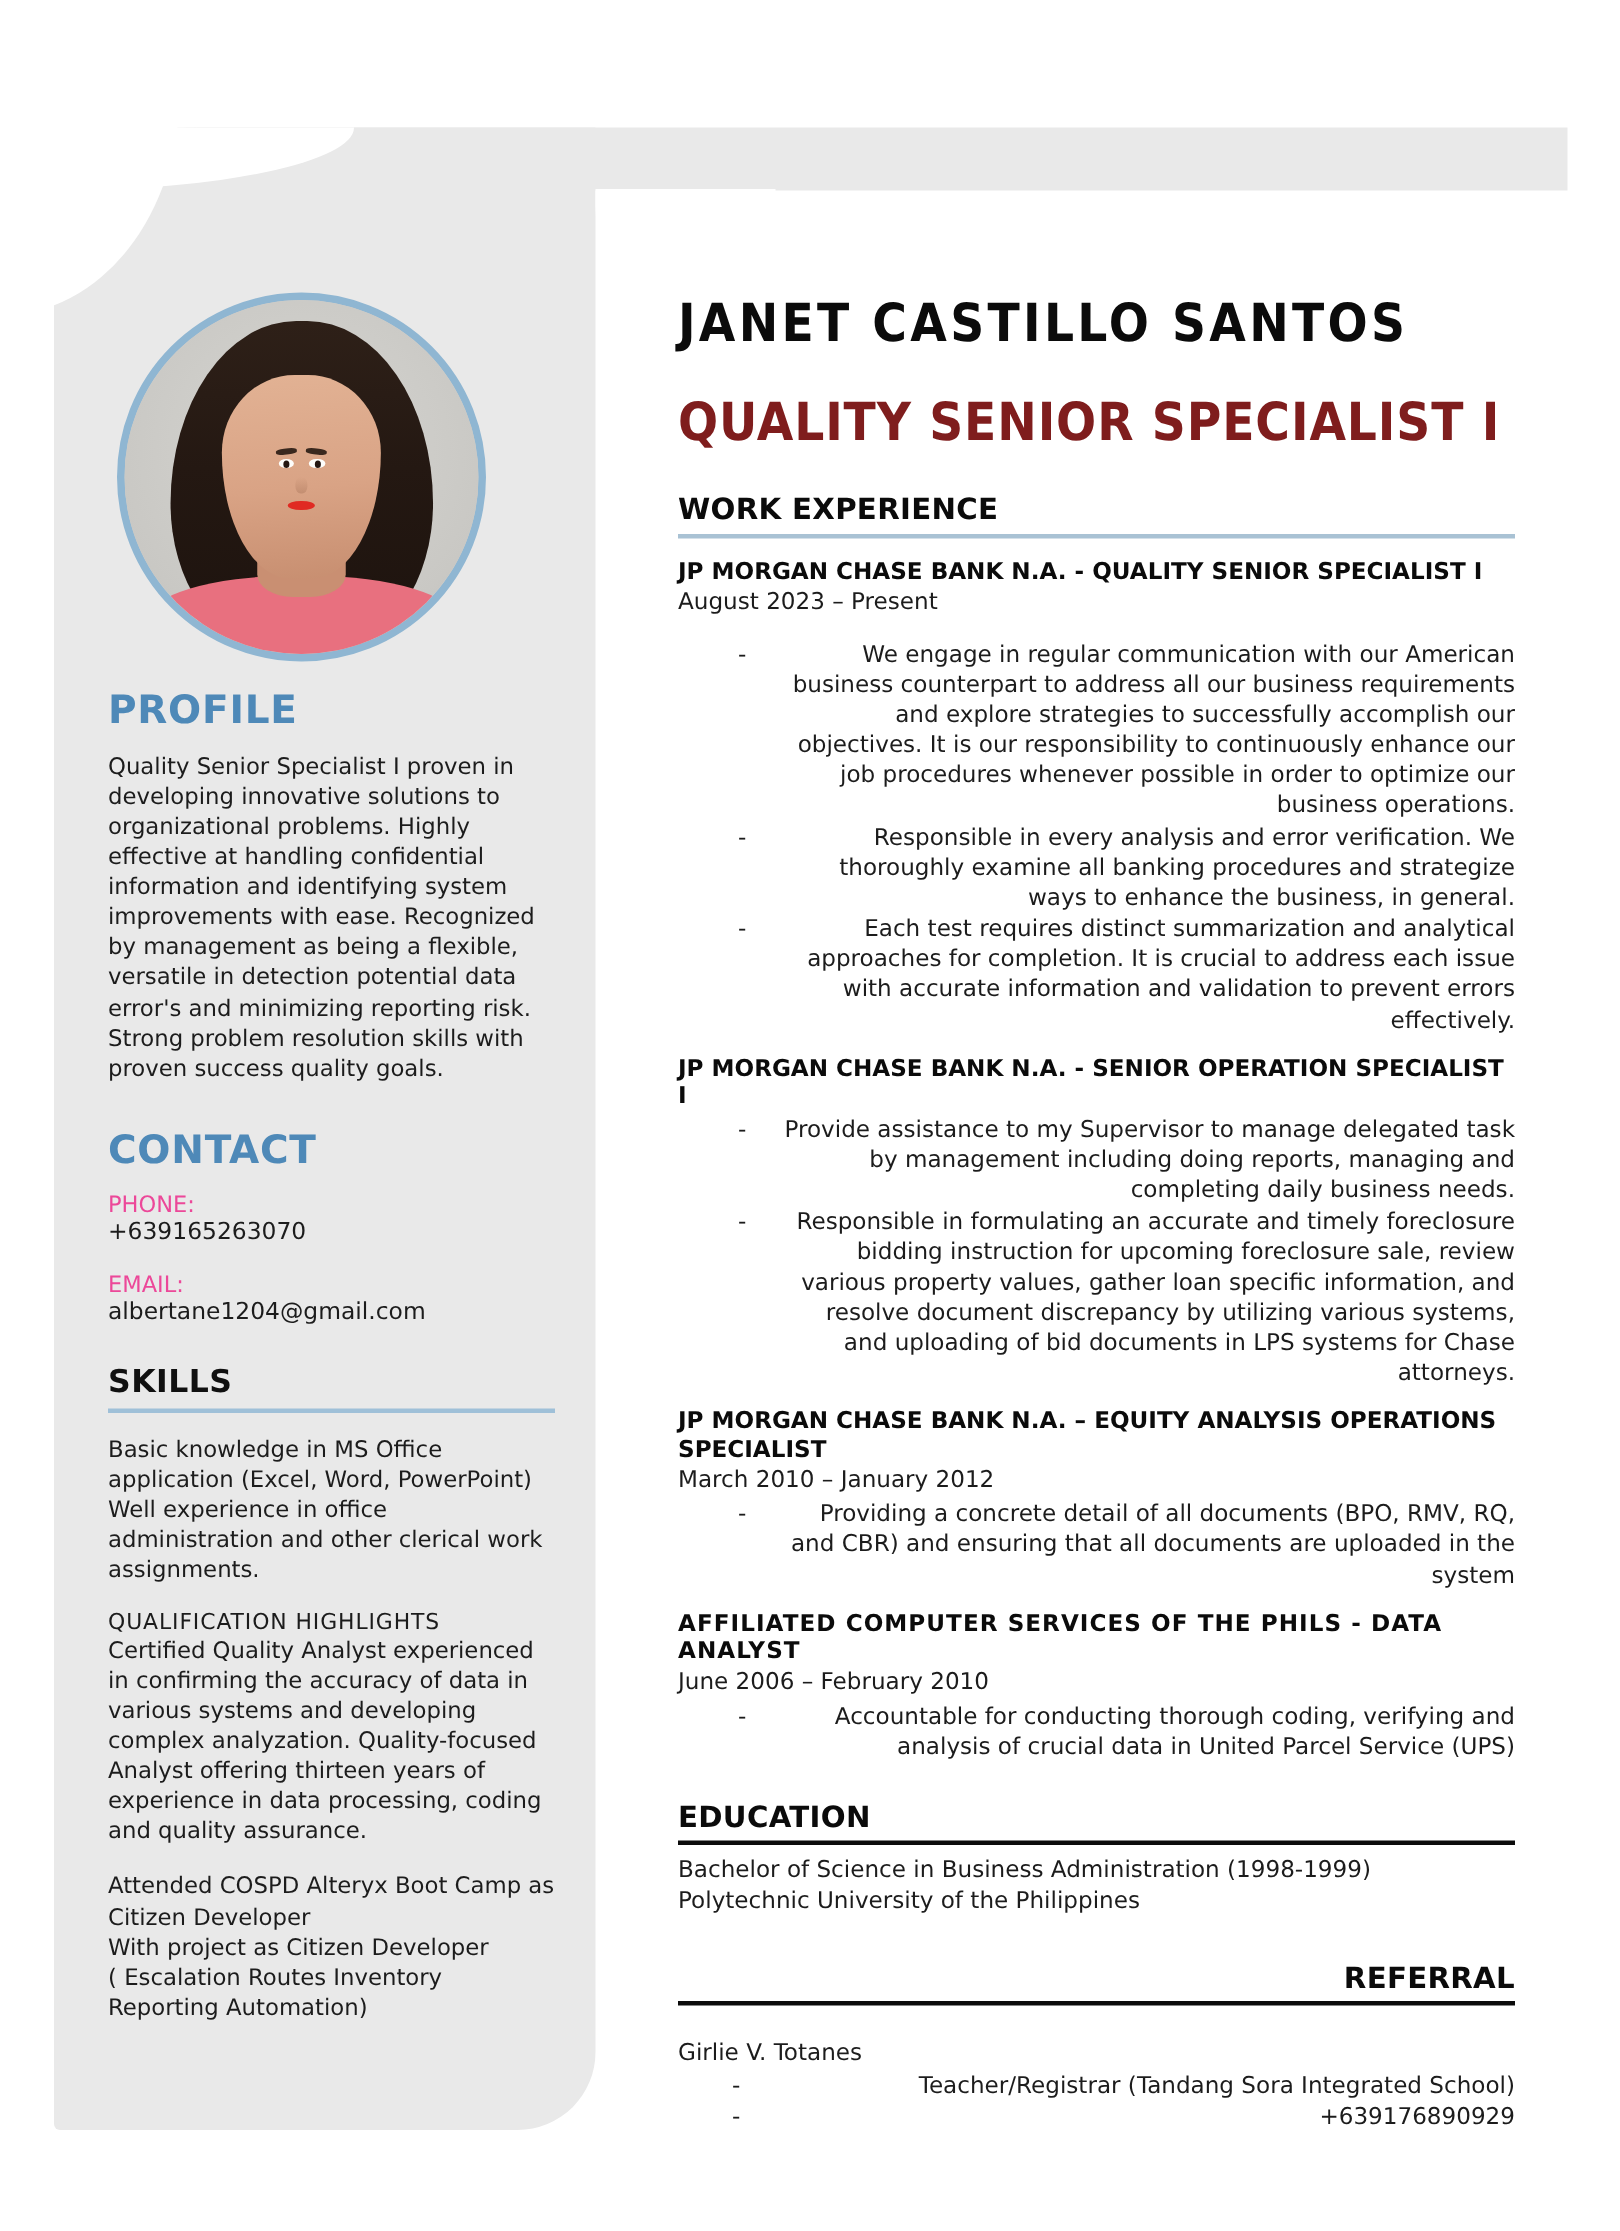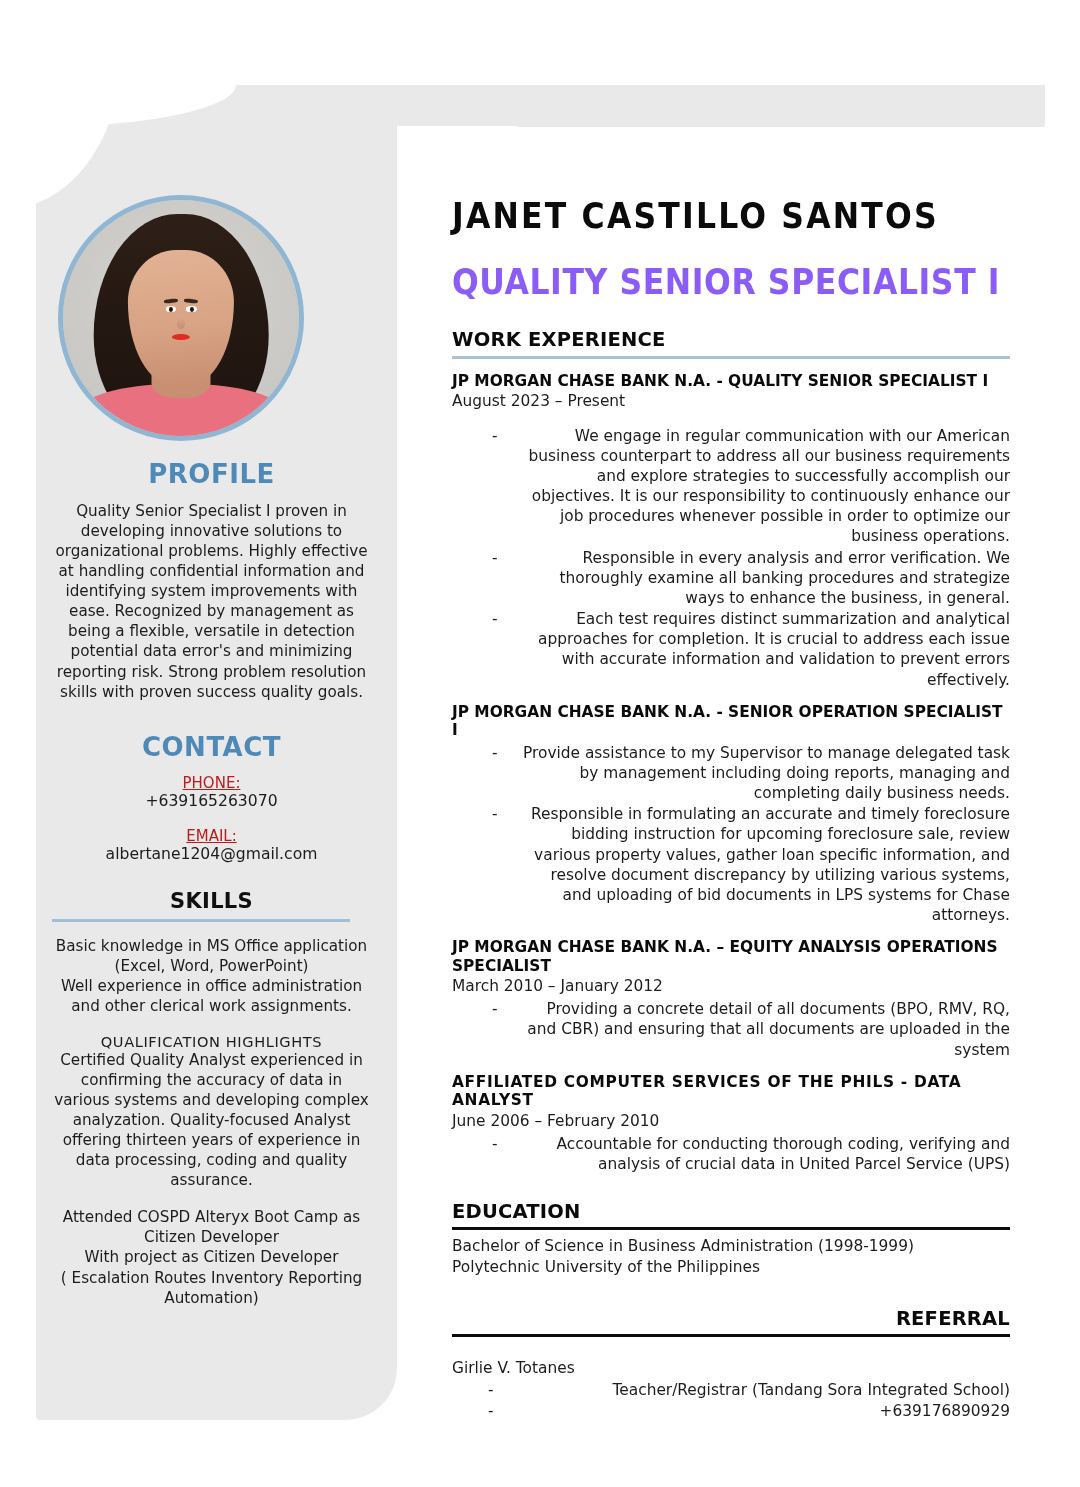--- a/index.html
+++ b/index.html
@@ -67,22 +67,21 @@
     border-bottom-right-radius: 118px 150px;
   }
 
   
   .sidebar {
     position: absolute;
     left: 36px;
     top: 85px;
     width: 361px;
     height: 1335px;
-    padding: 110px 26px 0 16px;
-    text-align: center;
+    padding: 110px 26px 0 36px;
   }
 
   .photo-wrap {
     width: 246px;
     height: 246px;
     margin: 0 auto 0 6px;
     border-radius: 50%;
     border: 5px solid #8fb6d2;
     overflow: hidden;
     position: relative;
@@ -145,21 +144,21 @@
     width: 298px;
     margin: 6px 0 14px 0;
   }
   .sb-body {
     font-size: 15.2px;
     line-height: 1.32;
     color: #1c1c1c;
     white-space: pre-line;
   }
   .sb-gap { height: 17px; }
-  .sb-label { font-size: 15px; color: #b91c1c; text-decoration: underline; }
+  .sb-label { font-size: 15px; color: #ec4899; }
   .sb-value { font-size: 15.6px; color: #1c1c1c; }
   .sb-sub {
     font-size: 14.6px;
     letter-spacing: 0.6px;
     color: #1c1c1c;
   }
 
   
   .main {
     position: absolute;
@@ -173,21 +172,21 @@
     font-size: 35px;
     letter-spacing: 2.2px;
     color: #0b0b0b;
     white-space: nowrap;
   }
   .role {
     font-family: "DejaVu Sans Condensed", "Liberation Sans Narrow", "Liberation Sans", sans-serif;
     font-weight: bold;
     font-size: 35px;
     letter-spacing: 0.6px;
-    color: #8b5cf6;
+    color: #7f1d1d;
     margin-top: 26px;
     white-space: nowrap;
   }
 
   .sec-head {
     font-weight: bold;
     font-size: 19.5px;
     letter-spacing: 0.2px;
     color: #0b0b0b;
     margin-top: 26px;

